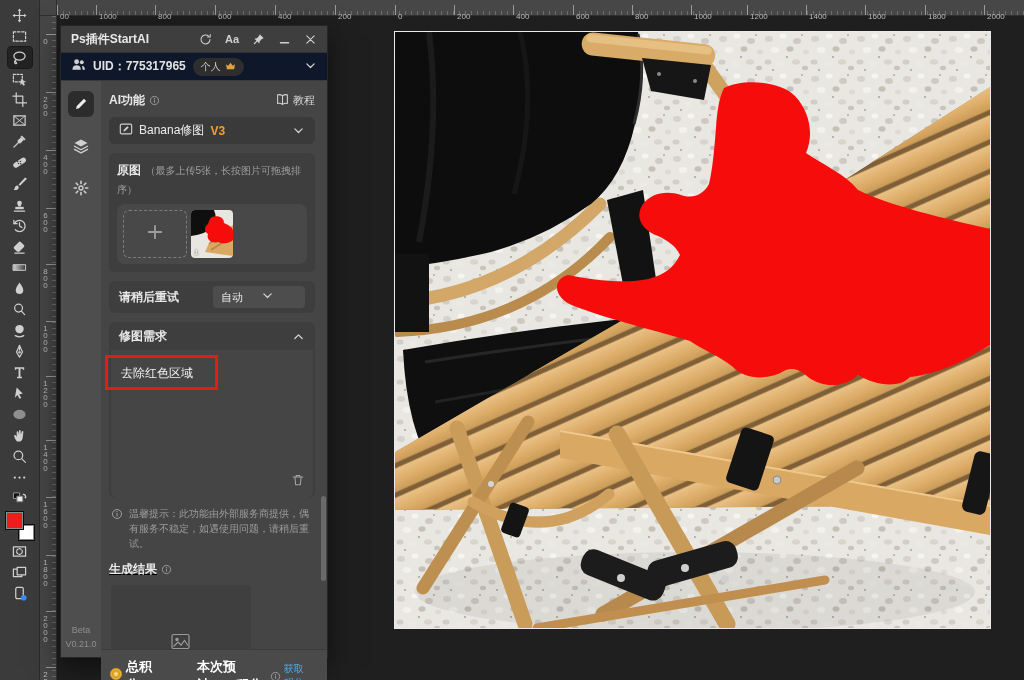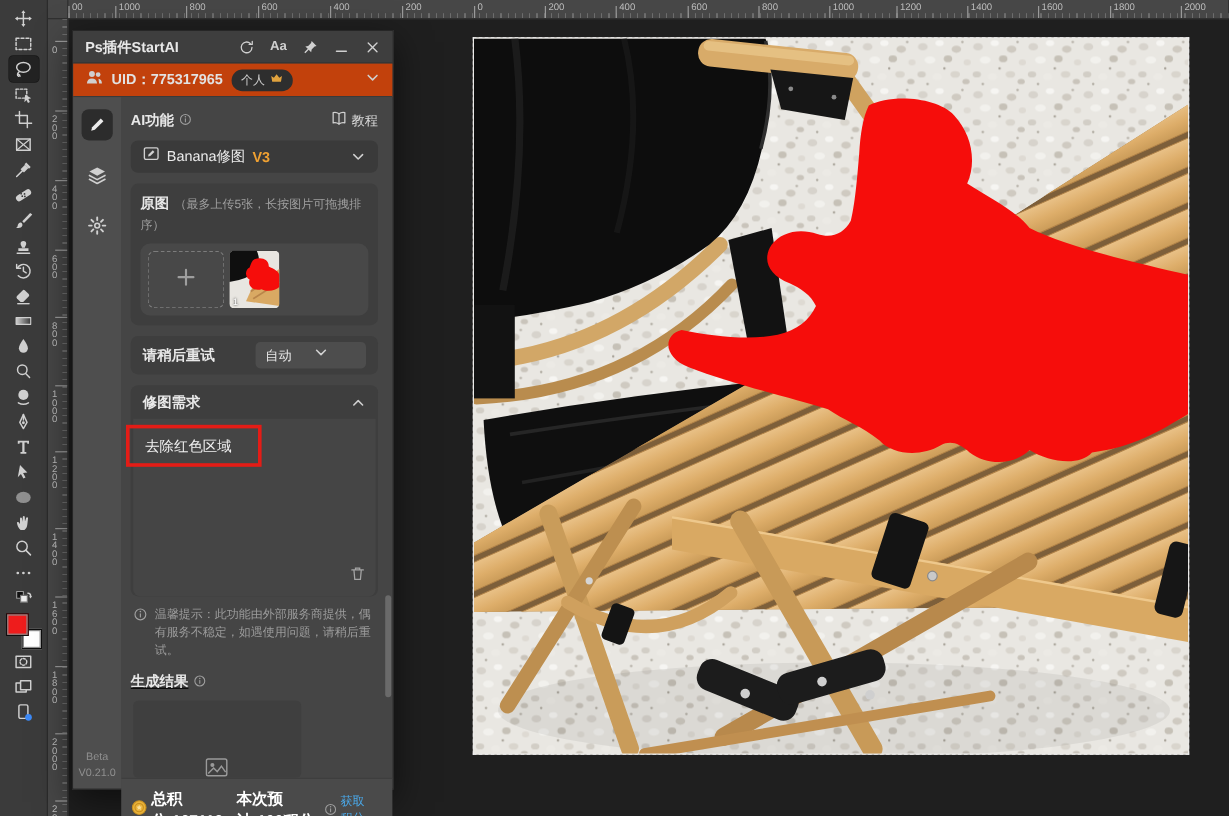--- a/index.html
+++ b/index.html
@@ -19,40 +19,40 @@
 
   
   #ruler-corner { position:absolute; left:40px; top:0; width:17px; height:16px; background:#474747;
     border-right:1px solid #303030; border-bottom:1px solid #303030; z-index:4; }
   #hruler { position:absolute; left:57px; top:0; width:967px; height:16px; background:#474747; border-bottom:1px solid #303030;
     background-image:repeating-linear-gradient(90deg,#6d6d6d 0 1px,transparent 1px 6px);
     background-size:100% 4px; background-position:0 100%; background-repeat:no-repeat; z-index:4; }
   #vruler { position:absolute; left:40px; top:16px; width:17px; height:664px; background:#474747; border-right:1px solid #303030;
     background-image:repeating-linear-gradient(180deg,#6d6d6d 0 1px,transparent 1px 6px);
     background-size:4px 100%; background-position:100% 0; background-repeat:no-repeat; z-index:4; }
-  .hr-label { position:absolute; top:1px; font-size:8px; color:#bdbdbd;text-align:right; }
+  .hr-label { position:absolute; top:12px; font-size:8px; color:#bdbdbd;text-align:right; }
   .hr-tick  { position:absolute; bottom:0; width:1px; height:10px; background:#9a9a9a; }
   .vr-label { position:absolute; left:1px; font-size:8px; color:#bdbdbd; writing-mode:vertical-rl; text-orientation:upright; letter-spacing:-2px; }
   .vr-tick  { position:absolute; right:0; height:1px; width:10px; background:#9a9a9a; }
 
   
   #canvas { position:absolute; left:394px; top:31px; width:597px; height:598px; border:1px dashed #ededed;
     background:#e9e7e2; z-index:3; }
   #canvas svg { display:block; }
 
   
   #panel { position:absolute; left:60px; top:25px; width:268px; height:633px; background:#4a4a4a;
     border:1px solid #262626; box-shadow:0 10px 28px rgba(0,0,0,.55); z-index:10; display:flex; flex-direction:column; }
   #panel-titlebar { height:27px; background:#3e3e3e; border-bottom:1px solid #323232; display:flex; align-items:center; padding:0 10px; }
   #panel-title { font-size:12px; font-weight:bold; color:#e8e8e8; }
   #titlebar-icons { margin-left:auto; display:flex; align-items:center; gap:13px; }
   #titlebar-icons .tb-ic { display:flex; align-items:center; color:#cfcfcf; font-size:11px; font-weight:bold; }
   #titlebar-icons svg { width:13px; height:13px; }
 
-  #uid-row { height:28px; background:#c2410c; border-bottom:1px solid #3a3a3a; display:flex; align-items:center; padding:0 10px; gap:7px; }
+  #uid-row { height:28px; background:#0f172a; border-bottom:1px solid #3a3a3a; display:flex; align-items:center; padding:0 10px; gap:7px; }
   #uid-row svg { width:15px; height:15px; }
   #uid-text { font-size:12px; font-weight:bold; color:#e2e2e2; }
   #uid-badge { display:flex; align-items:center; gap:4px; background:#2e2e2e; border-radius:10px; padding:2px 8px; font-size:10px; color:#cccccc; }
   #uid-badge svg { width:11px; height:10px; }
   #uid-chevron { margin-left:auto; }
   #uid-chevron svg { width:13px; height:13px; }
 
   #panel-body { flex:1; display:flex; min-height:0; }
   #panel-rail { width:40px; background:#4e4e4e; display:flex; flex-direction:column; align-items:center; padding-top:10px; gap:16px; position:relative; }
   .rail-item { width:26px; height:26px; display:flex; align-items:center; justify-content:center; border-radius:6px; }

